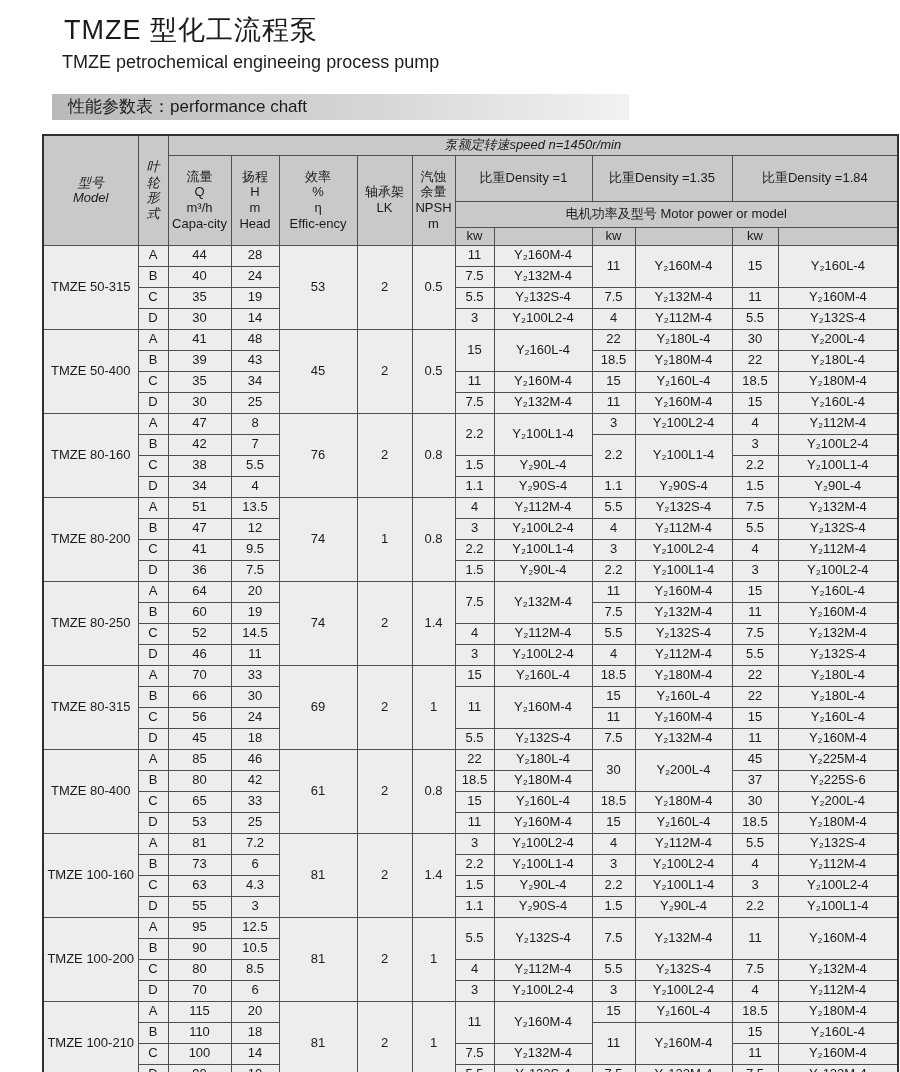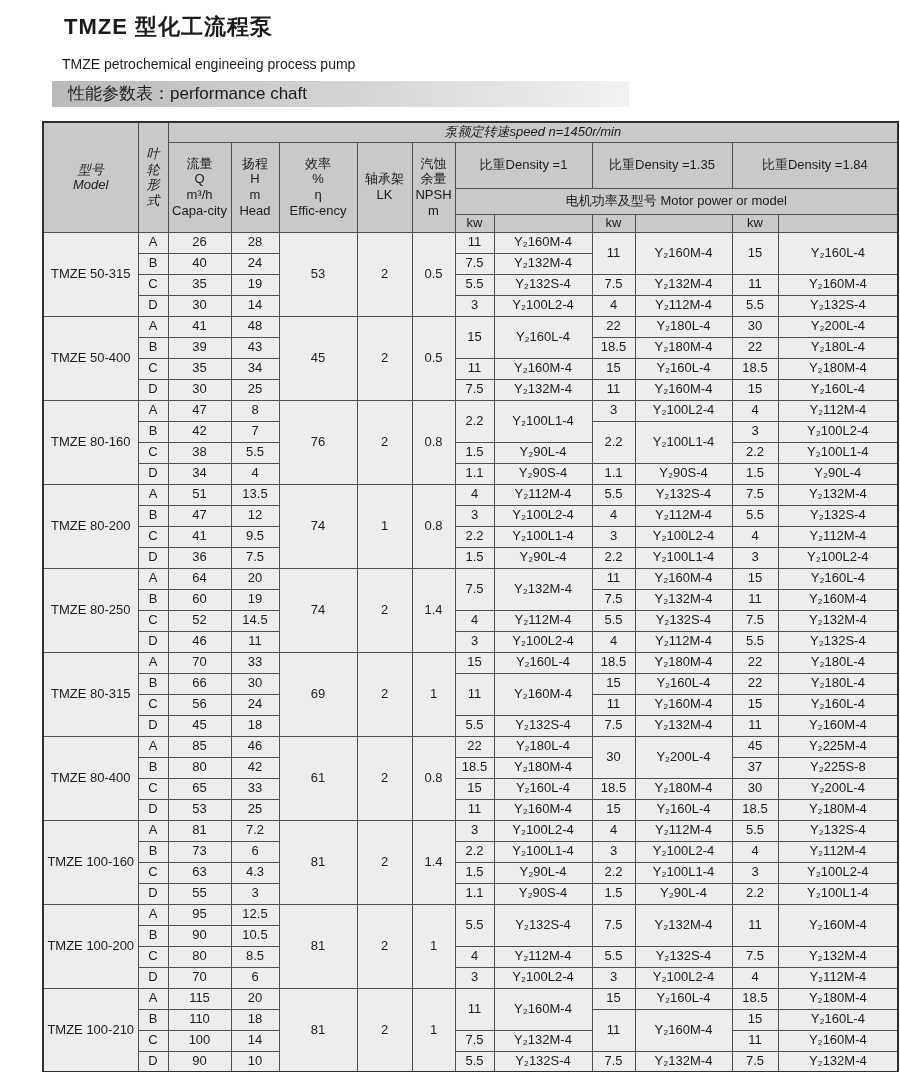--- a/index.html
+++ b/index.html
@@ -11,24 +11,24 @@
     --bar-end:#f2f2f2;
     --ink:#1b1b1b;
   }
   *{box-sizing:border-box;}
   body{
     margin:0; background:#ffffff; color:var(--ink);
     font-family:"Liberation Sans","DejaVu Sans",sans-serif;
   }
   .page{width:900px; min-height:1072px; position:relative;}
   .title{
-    font-size:22px; font-weight:700; letter-spacing:1px;
-    margin:12px 0 14px 64px;
+    font-size:27px; font-weight:400; letter-spacing:1px;
+    margin:12px 0 4px 64px;
   }
-  .subtitle{font-size:14px; margin:0 0 9px 62px;}
+  .subtitle{font-size:18px; margin:0 0 21px 62px;}
   .section-bar{
     margin-left:52px; width:577px; height:26px; line-height:26px;
     padding-left:16px; font-size:17px;
     background:linear-gradient(to right,var(--bar-start) 0%, #d6d6d6 55%, var(--bar-end) 100%);
   }
   table.perf{
     border-collapse:collapse; table-layout:fixed; width:855px;
     margin:14px 0 0 42px; border:2px solid var(--border-strong);
   }
   table.perf td{
@@ -130,21 +130,21 @@
         <td>kw</td>
         <td></td>
         <td>kw</td>
         <td></td>
       </tr>
     </thead>
     <tbody id="table-body">
         <tr>
           <td rowspan="4">TMZE 50-315</td>
           <td>A</td>
-          <td>26</td>
+          <td>44</td>
           <td>28</td>
           <td rowspan="4">53</td>
           <td rowspan="4">2</td>
           <td rowspan="4">0.5</td>
           <td>11</td>
           <td>Y₂160M-4</td>
           <td rowspan="2">11</td>
           <td rowspan="2">Y₂160M-4</td>
           <td rowspan="2">15</td>
           <td rowspan="2">Y₂160L-4</td>
@@ -423,21 +423,21 @@
           <td>45</td>
           <td>Y₂225M-4</td>
         </tr>
         <tr>
           <td>B</td>
           <td>80</td>
           <td>42</td>
           <td>18.5</td>
           <td>Y₂180M-4</td>
           <td>37</td>
-          <td>Y₂225S-8</td>
+          <td>Y₂225S-6</td>
         </tr>
         <tr>
           <td>C</td>
           <td>65</td>
           <td>33</td>
           <td>15</td>
           <td>Y₂160L-4</td>
           <td>18.5</td>
           <td>Y₂180M-4</td>
           <td>30</td>

